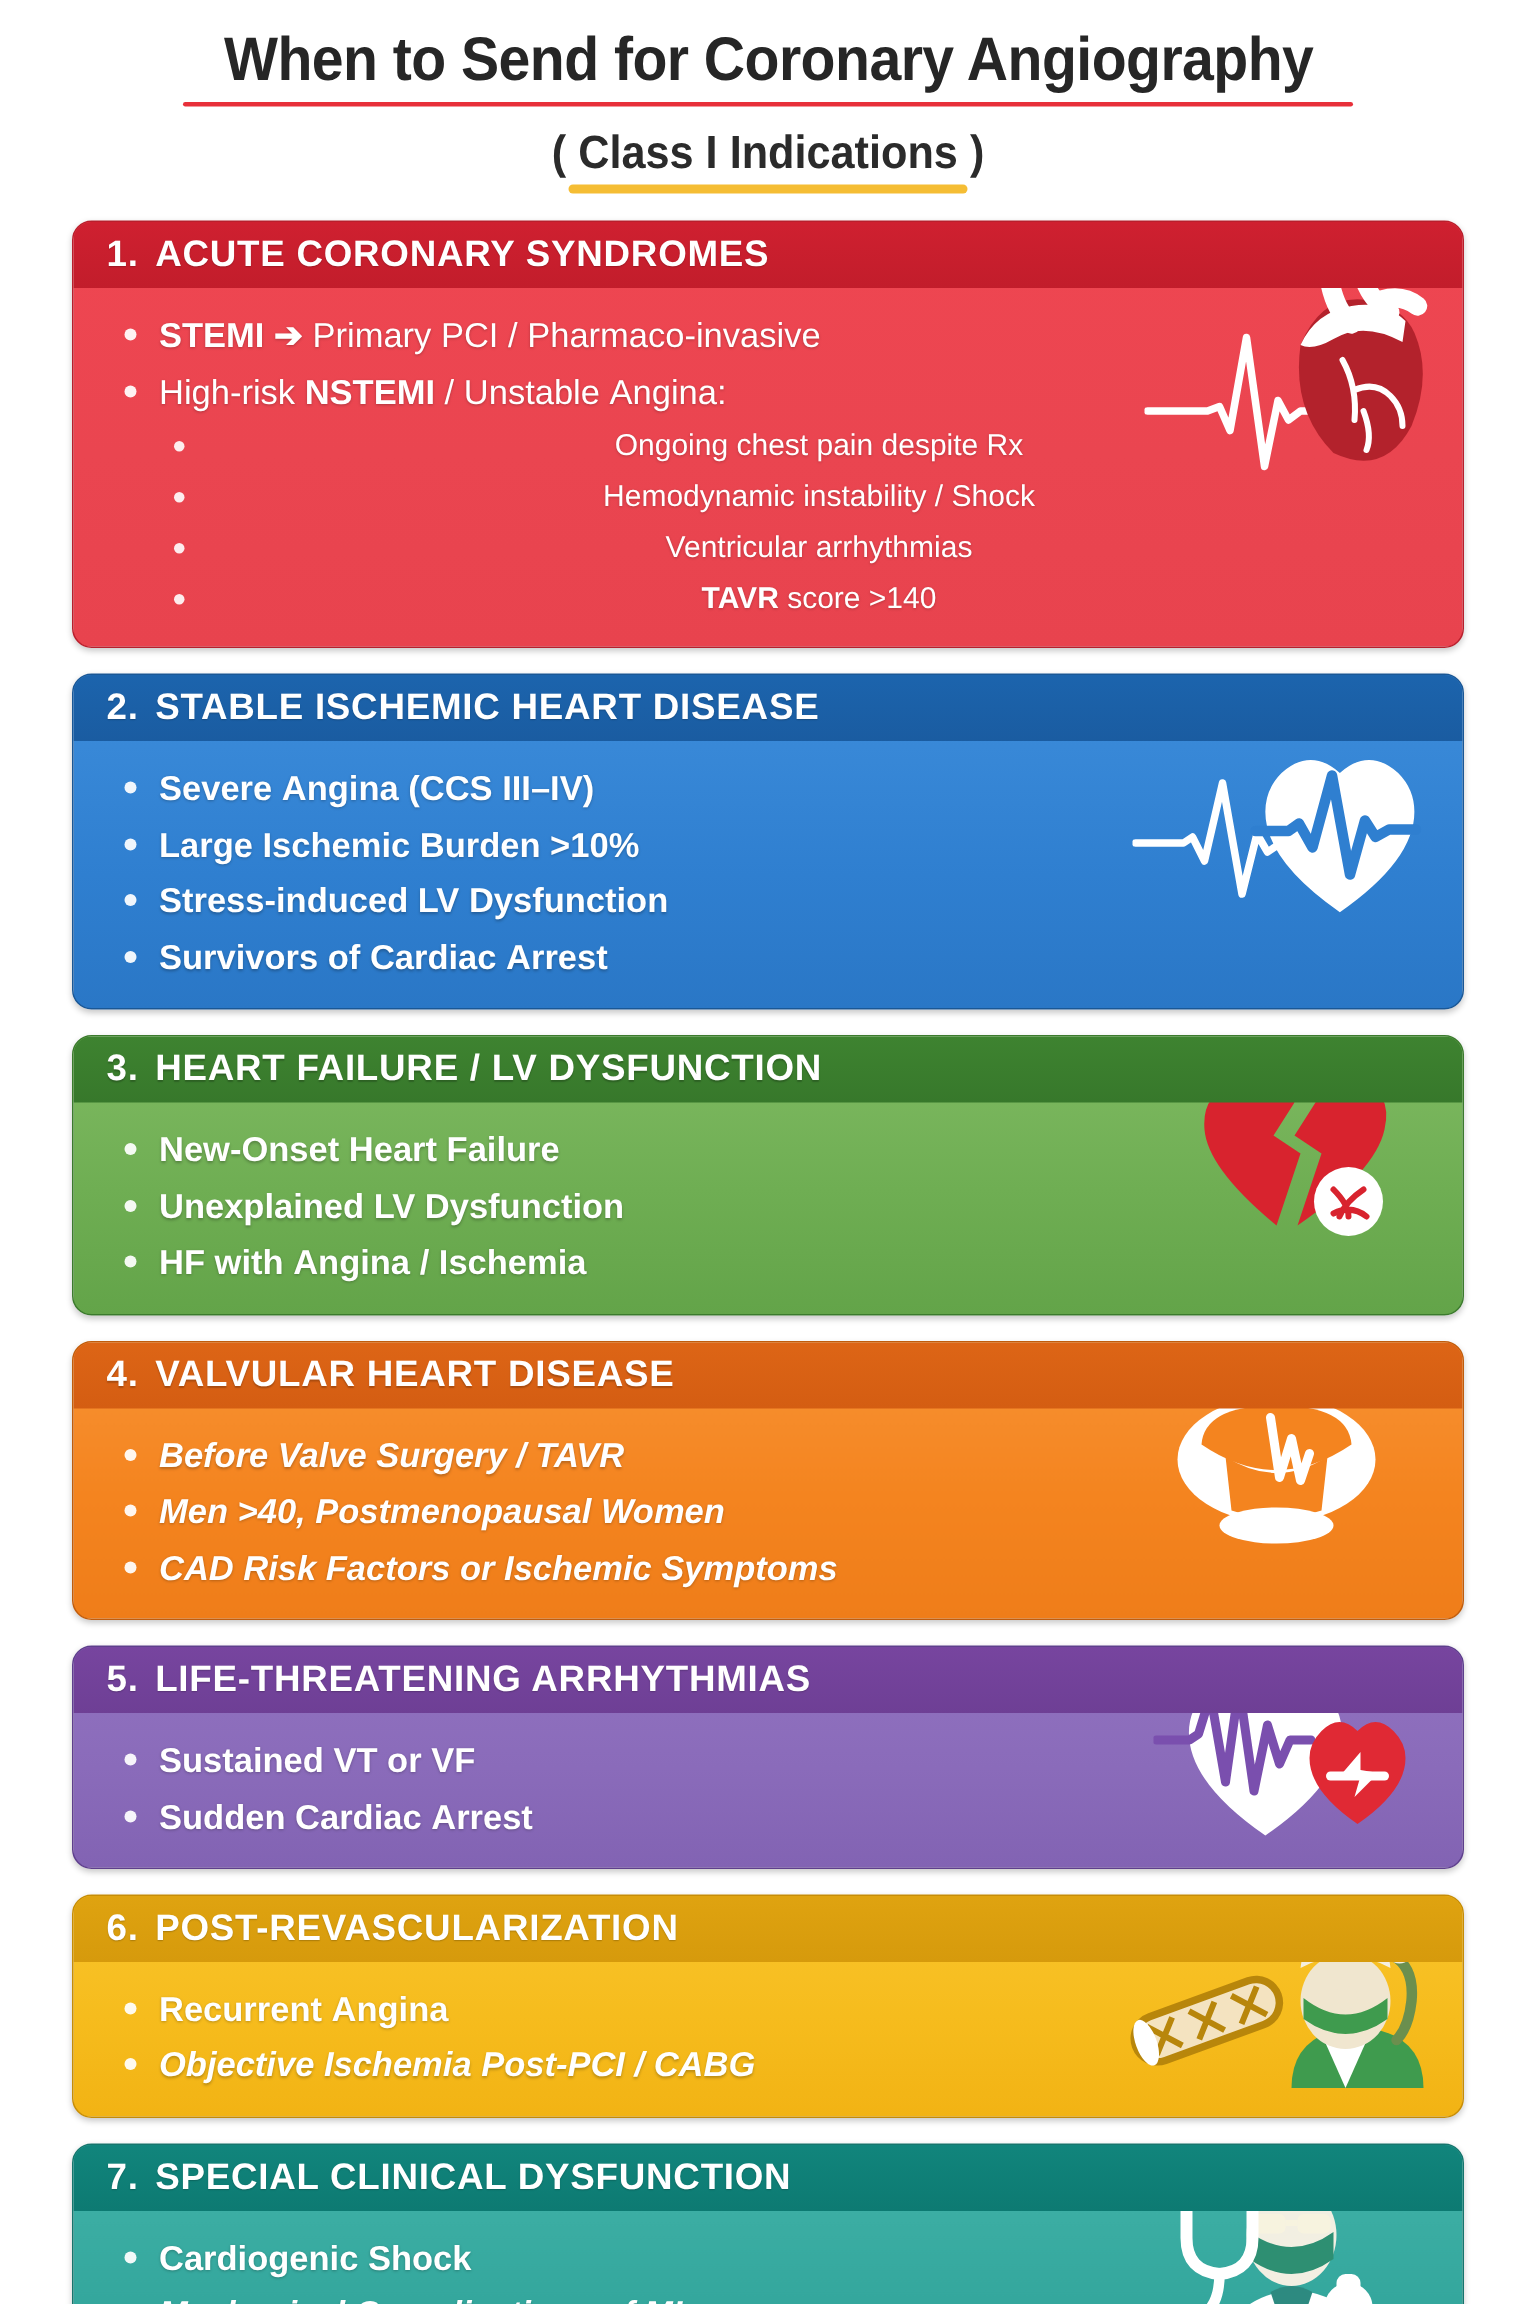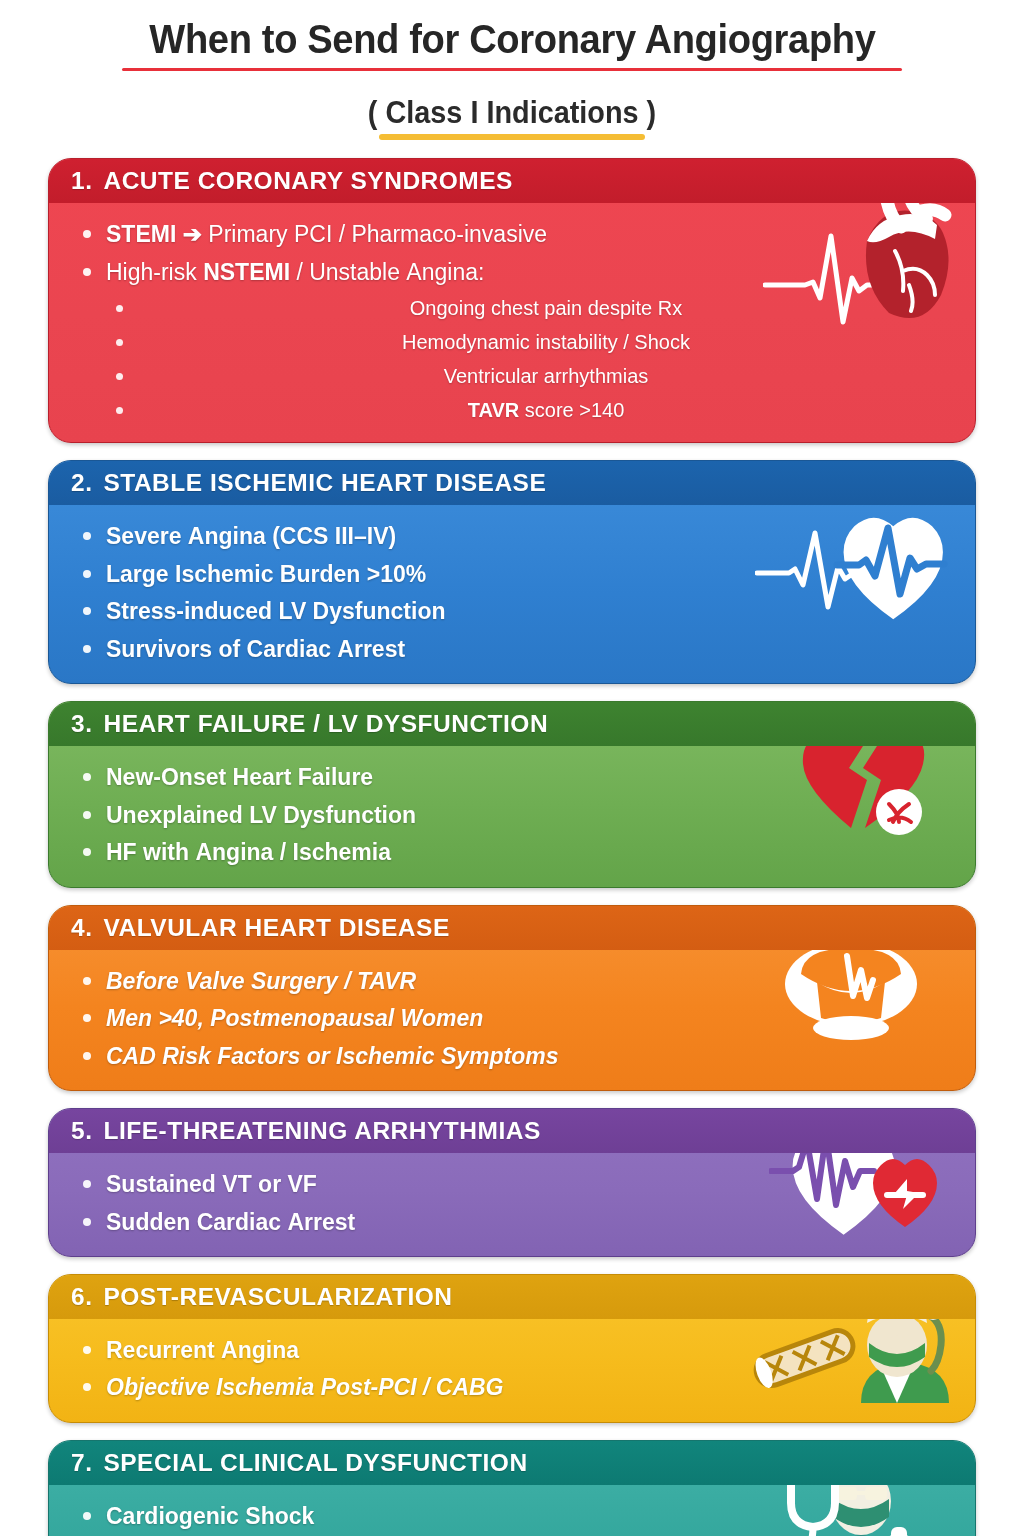--- a/index.html
+++ b/index.html
@@ -36,21 +36,21 @@
     line-height: 1.22;
   }
   .title-rule {
     height: 3px;
     background: #e8303a;
     border-radius: 2px;
     margin: 4px auto 0 auto;
     width: 100%;
   }
 
-  .subtitle-wrap { display: inline-block; position: relative; margin-top: 17px; }
+  .subtitle-wrap { display: inline-block; position: relative; margin-top: 6px; }
   .subtitle {
     font-size: 31px;
     font-weight: 700;
     color: #2b2b2b;
     transform: scaleX(0.93);
     transform-origin: center;
     white-space: nowrap;
     line-height: 1.2;
   }
   .subtitle-rule {
@@ -60,21 +60,21 @@
     margin: 3px auto 0 auto;
     width: 86%;
   }
 
   
   .cards { margin-top: 18px; }
 
   .card {
     position: relative;
     margin: 0 48px 17px 48px;
-    border-radius: 23px;
+    border-radius: 13px;
     overflow: hidden;
     box-shadow: 0 2px 4px rgba(0,0,0,0.22);
   }
 
   .card-head {
     padding: 8px 20px 8px 22px;
     font-size: 24.5px;
     font-weight: 700;
     color: #ffffff;
     letter-spacing: 0.5px;

